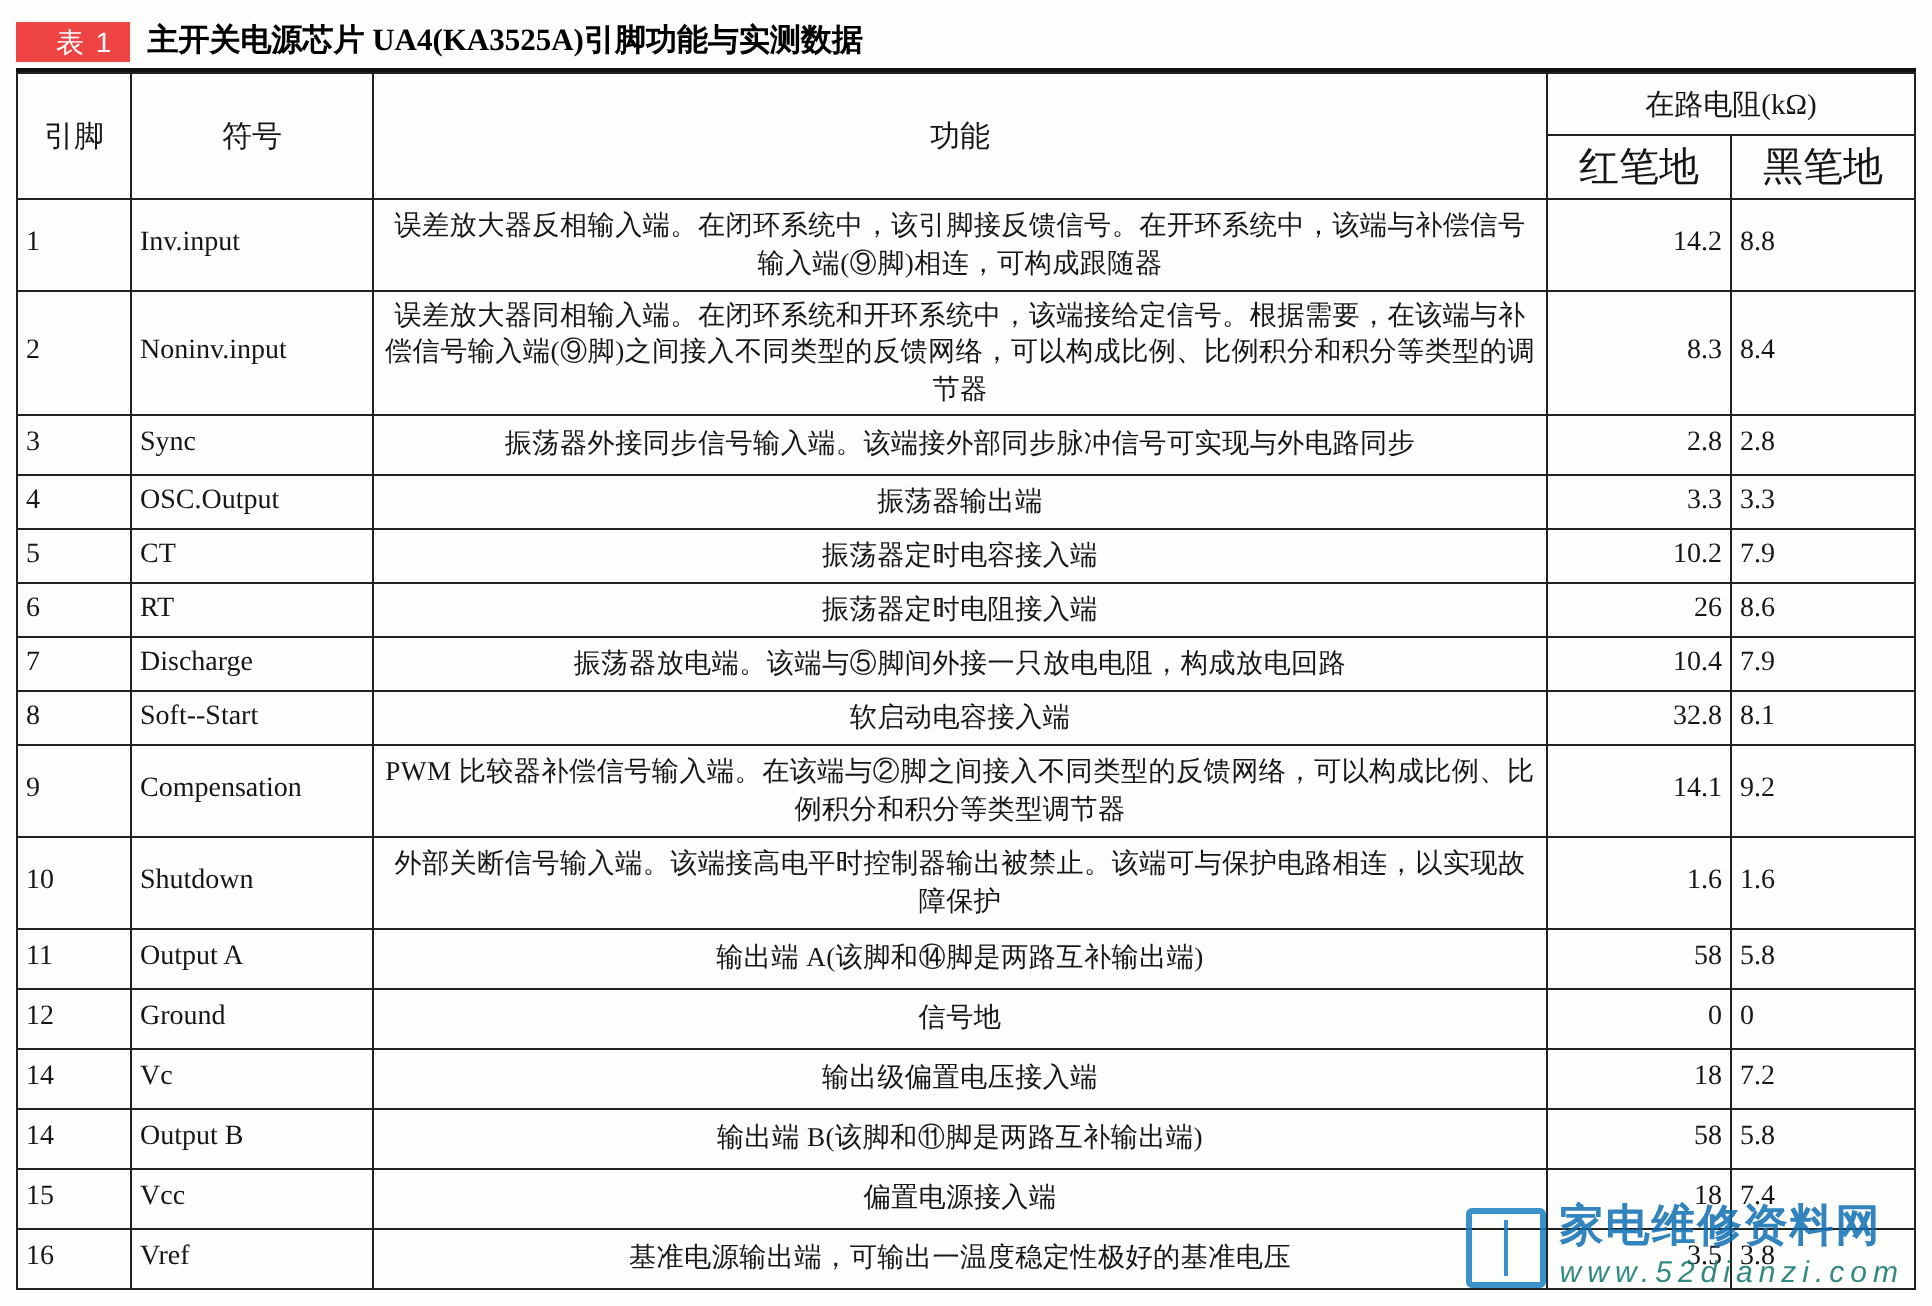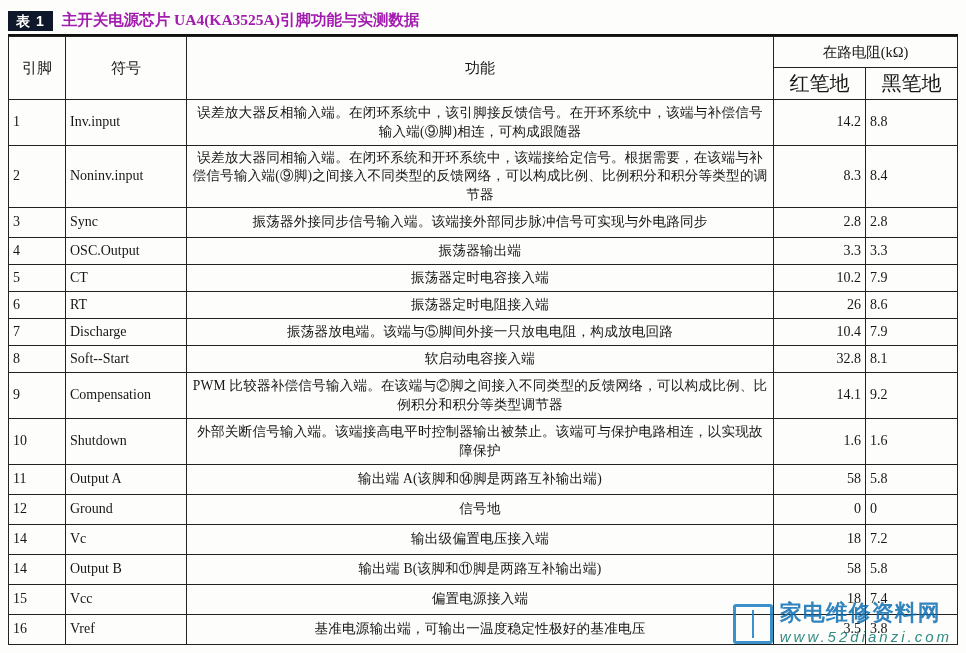--- a/index.html
+++ b/index.html
@@ -26,36 +26,36 @@
   .caption-bar {
     position: absolute;
     left: 8px;
     top: 8px;
     width: 950px;
     height: 25px;
     display: flex;
     align-items: center;
   }
   .caption-tag {
-    background: #0f172a;
+    background: #ef4444;
     color: #ffffff;
     font-family: "Liberation Sans", sans-serif;
-    font-weight: bold;
+    font-weight: normal;
     font-size: 14px;
-    padding: 3px 8px 3px 8px;
+    padding: 3px 8px 3px 20px;
     line-height: 1;
     letter-spacing: 1px;
   }
   .caption-text {
     font-family: "Liberation Serif", serif;
     font-weight: bold;
     font-size: 15.5px;
     margin-left: 9px;
     white-space: nowrap;
-    color: #a21caf;
+    color: #000000;
   }
   .caption-rule {
     position: absolute;
     left: 8px;
     top: 34px;
     width: 950px;
     border-top: 2px solid #111;
   }
   
   table.pin-table {

